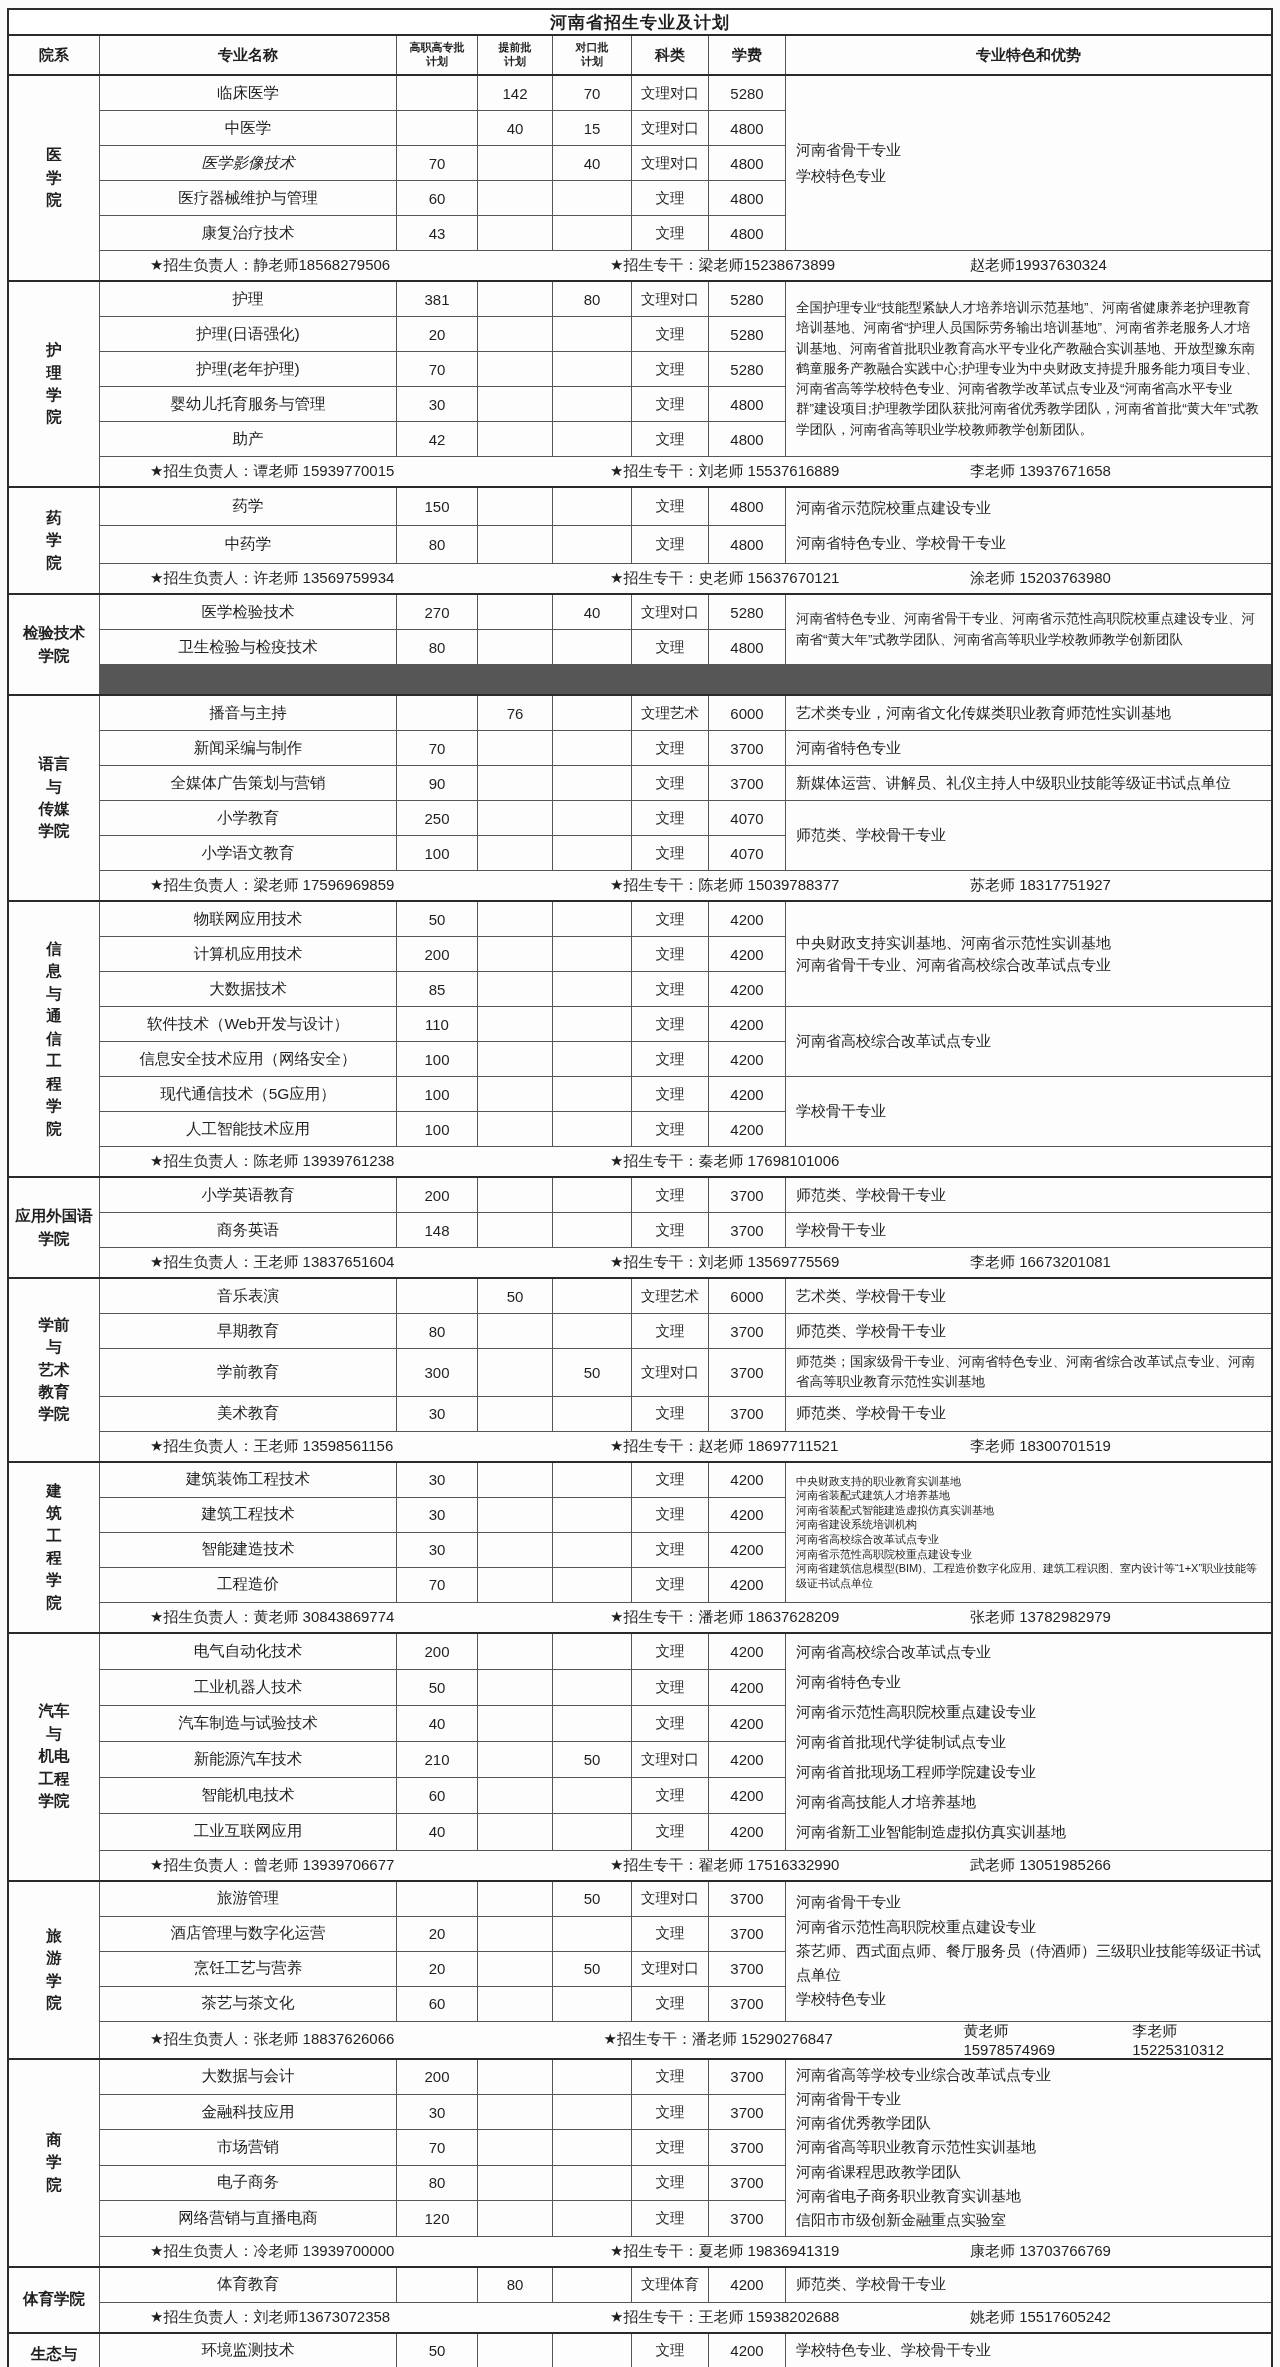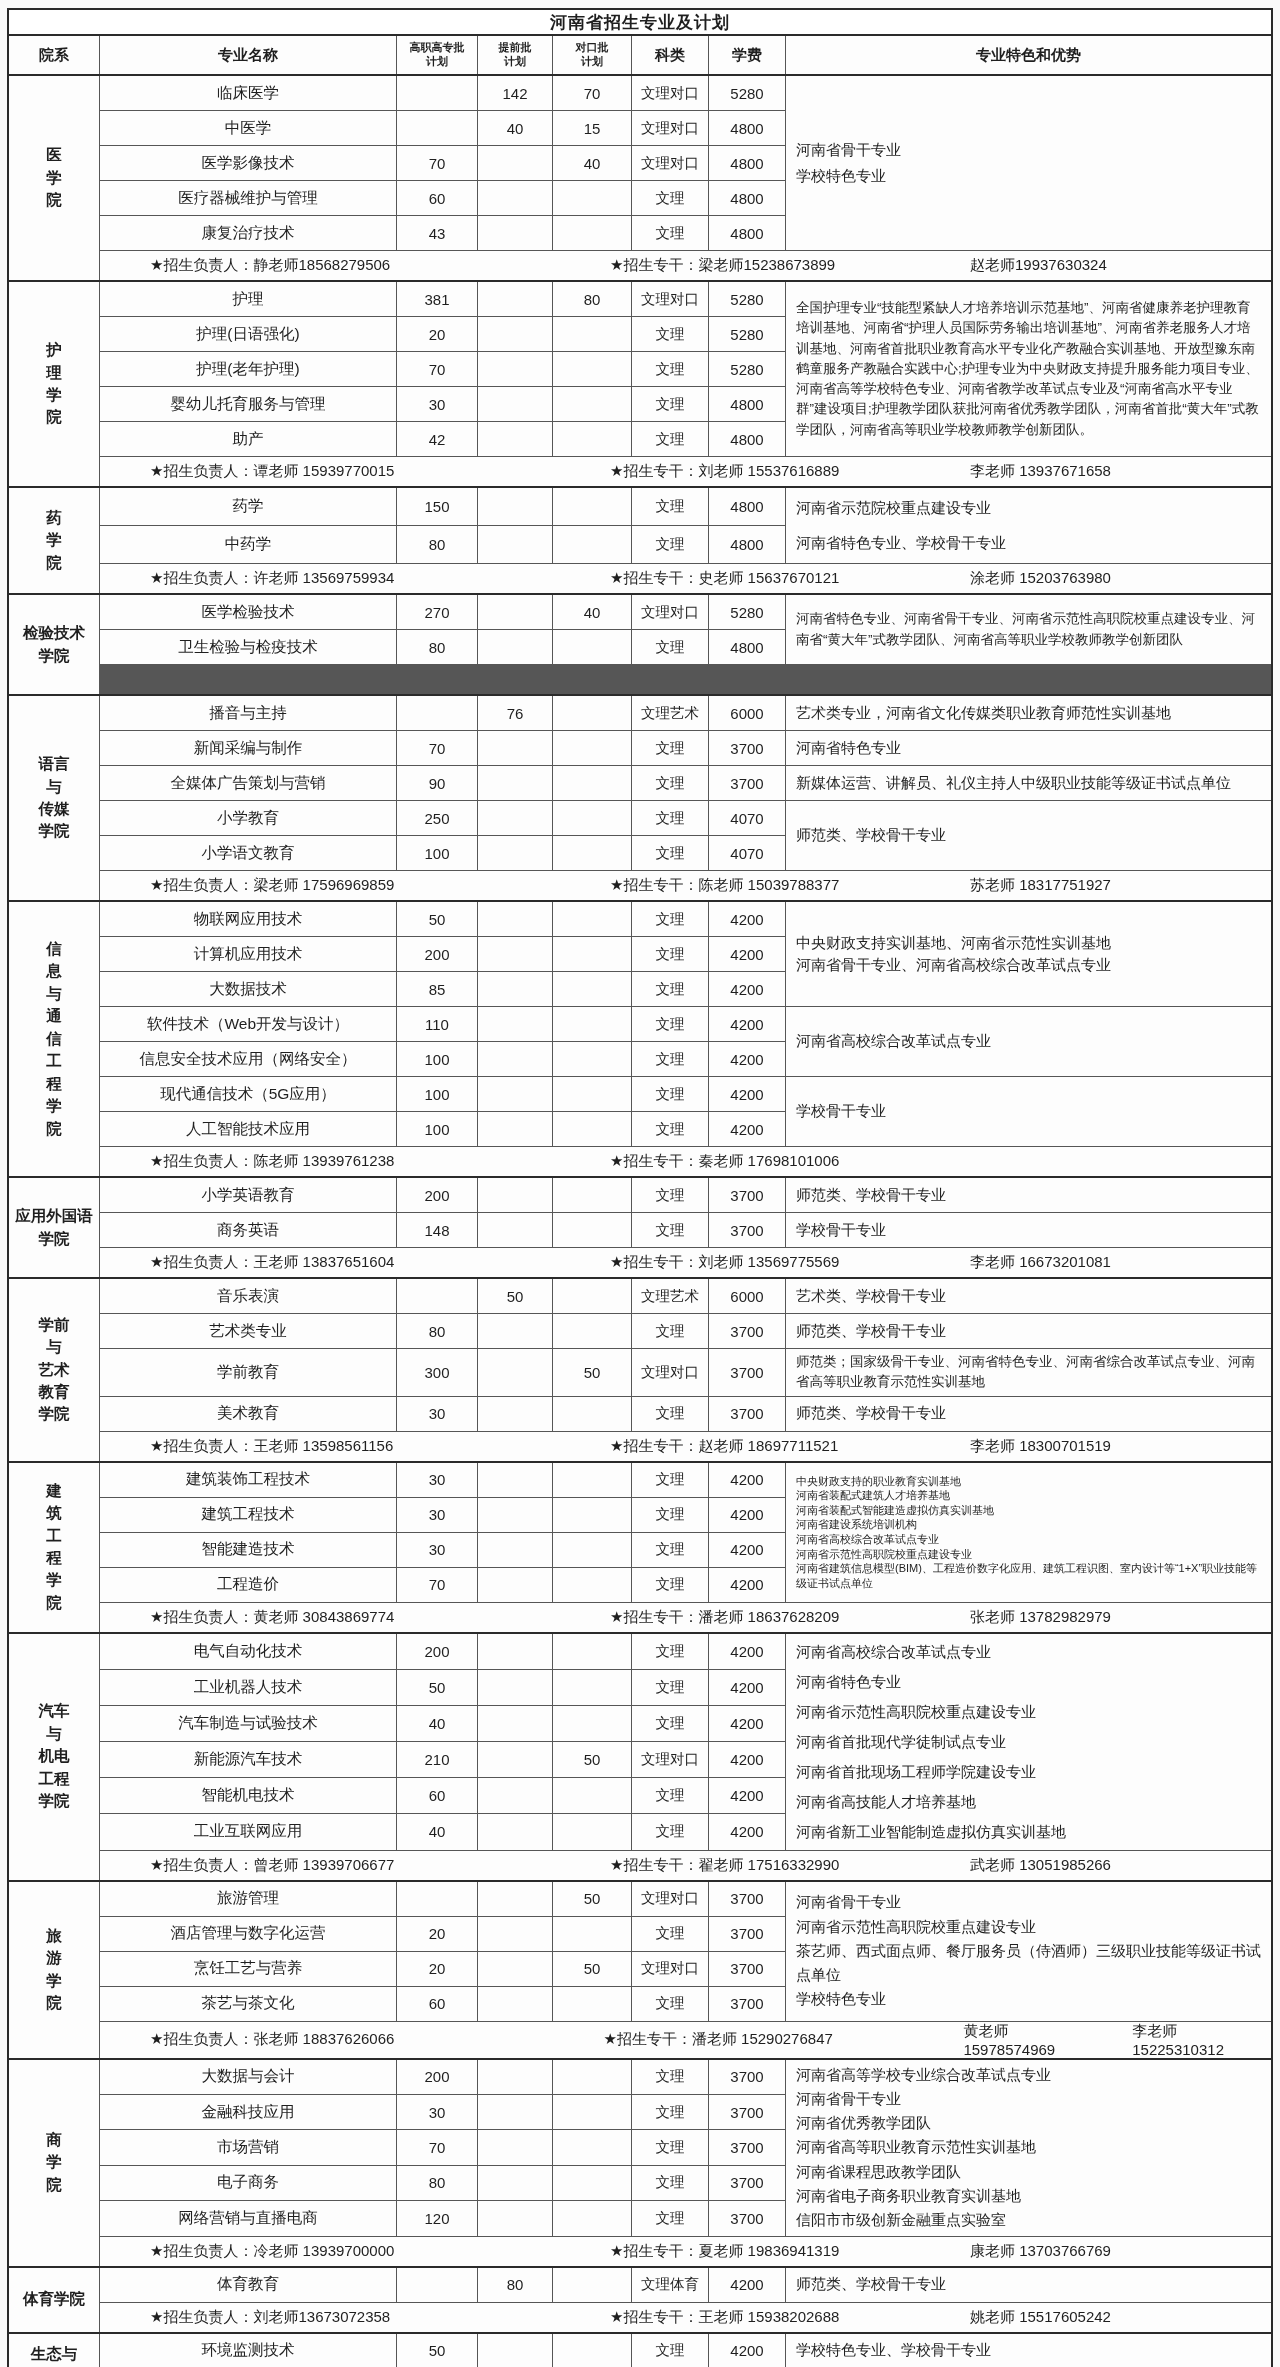--- a/index.html
+++ b/index.html
@@ -65,21 +65,21 @@
         <div class="num" style="grid-area: 1 / 4;">142</div>
         <div class="num" style="grid-area: 1 / 5;">70</div>
         <div class="subject" style="grid-area: 1 / 6;">文理对口</div>
         <div class="num" style="grid-area: 1 / 7;">5280</div>
         <div class="mname" style="grid-area: 2 / 2;">中医学</div>
         <div class="num" style="grid-area: 2 / 3;"></div>
         <div class="num" style="grid-area: 2 / 4;">40</div>
         <div class="num" style="grid-area: 2 / 5;">15</div>
         <div class="subject" style="grid-area: 2 / 6;">文理对口</div>
         <div class="num" style="grid-area: 2 / 7;">4800</div>
-        <div class="mname" style="grid-area: 3 / 2;">医学影像技术</div>
+        <div class="mname" style="grid-area: 3 / 2; font-style: italic;">医学影像技术</div>
         <div class="num" style="grid-area: 3 / 3;">70</div>
         <div class="num" style="grid-area: 3 / 4;"></div>
         <div class="num" style="grid-area: 3 / 5;">40</div>
         <div class="subject" style="grid-area: 3 / 6;">文理对口</div>
         <div class="num" style="grid-area: 3 / 7;">4800</div>
         <div class="mname" style="grid-area: 4 / 2;">医疗器械维护与管理</div>
         <div class="num" style="grid-area: 4 / 3;">60</div>
         <div class="num" style="grid-area: 4 / 4;"></div>
         <div class="num" style="grid-area: 4 / 5;"></div>
         <div class="subject" style="grid-area: 4 / 6;">文理</div>
@@ -315,21 +315,21 @@
 与
 艺术
 教育
 学院</div>
         <div class="mname" style="grid-area: 1 / 2;">音乐表演</div>
         <div class="num" style="grid-area: 1 / 3;"></div>
         <div class="num" style="grid-area: 1 / 4;">50</div>
         <div class="num" style="grid-area: 1 / 5;"></div>
         <div class="subject" style="grid-area: 1 / 6;">文理艺术</div>
         <div class="num" style="grid-area: 1 / 7;">6000</div>
-        <div class="mname" style="grid-area: 2 / 2;">艺术类专业</div>
+        <div class="mname" style="grid-area: 2 / 2;">早期教育</div>
         <div class="num" style="grid-area: 2 / 3;">80</div>
         <div class="num" style="grid-area: 2 / 4;"></div>
         <div class="num" style="grid-area: 2 / 5;"></div>
         <div class="subject" style="grid-area: 2 / 6;">文理</div>
         <div class="num" style="grid-area: 2 / 7;">3700</div>
         <div class="mname" style="grid-area: 3 / 2;">学前教育</div>
         <div class="num" style="grid-area: 3 / 3;">300</div>
         <div class="num" style="grid-area: 3 / 4;"></div>
         <div class="num" style="grid-area: 3 / 5;">50</div>
         <div class="subject" style="grid-area: 3 / 6;">文理对口</div>

